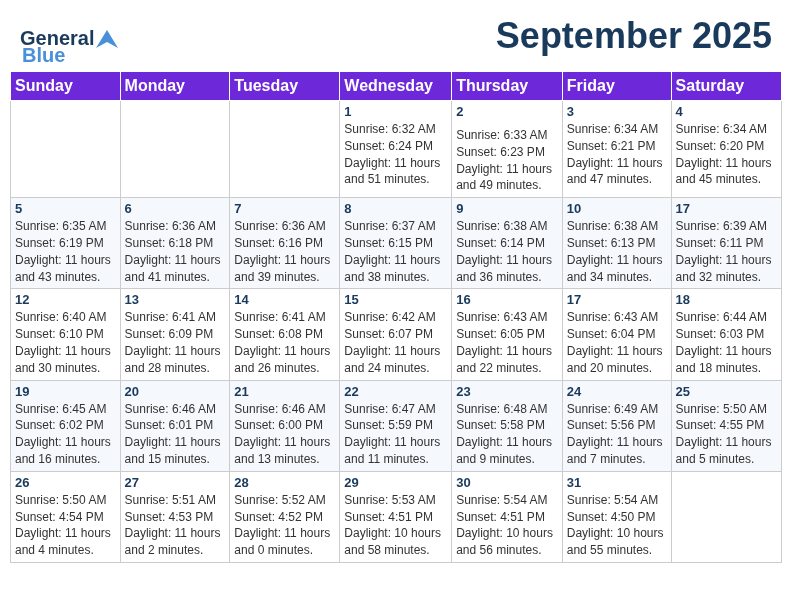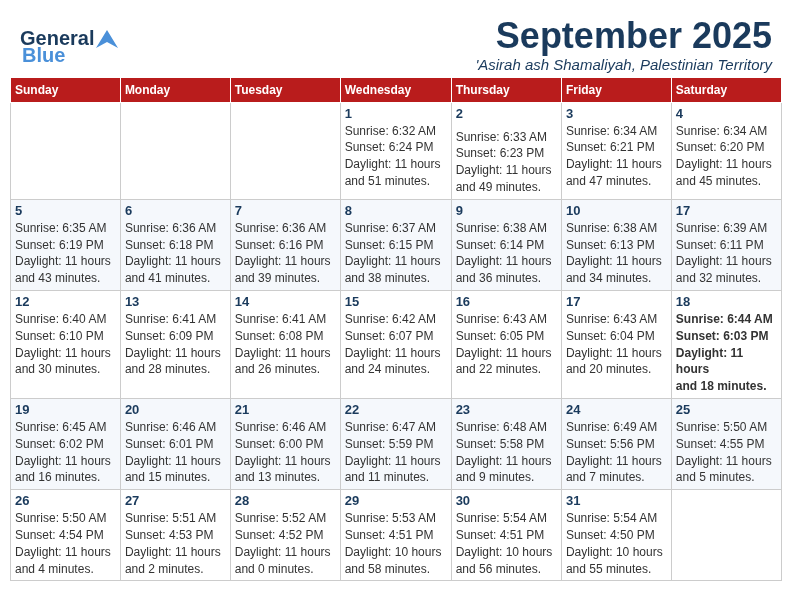--- a/index.html
+++ b/index.html
@@ -36,25 +36,25 @@
       font-size: 15px;
       color: #1a3a5c;
       font-style: italic;
     }
     .calendar {
       width: 100%;
       border-collapse: collapse;
       font-size: 10.5px;
     }
     .calendar th {
-      background: #b91c1c;
+      background: #6d28d9;
       color: #fff;
       padding: 5px 4px;
       text-align: left;
-      font-size: 12px;
+      font-size: 16px;
       border: 1px solid #fff;
     }
     .calendar td {
       border: 1px solid #ccc;
       vertical-align: top;
       padding: 3px 4px;
       width: 113px;
       min-height: 80px;
       height: 80px;
       color: #222;
@@ -86,21 +86,20 @@
     <div style="display:flex;align-items:center;">
       <span style="font-size:20px;font-weight:bold;color:#1a3a5c;">General</span>
       <svg width="22" height="18" viewBox="0 0 22 18" style="margin-left:2px;">
         <polygon points="0,18 11,0 22,18 11,12" fill="#4a90d9"></polygon>
       </svg>
     </div>
     <div style="font-size:20px;font-weight:bold;color:#4a90d9;margin-top:-6px;margin-left:2px;">Blue</div>
   </div>
   <div class="title-section">
     <div class="month-title">September 2025</div>
-    <div class="location-title">'Asirah ash Shamaliyah, Palestinian Territory</div>
   </div>
 </div>
 
 <table class="calendar">
   <thead>
     <tr>
     <th>Sunday</th>
         <th>Monday</th>
         <th>Tuesday</th>
         <th>Wednesday</th>
@@ -232,21 +231,21 @@
         </td>
         <td>
           <div class="day-num">17</div>
           <div class="day-info" style="white-space: pre-line;">Sunrise: 6:43 AM
 Sunset: 6:04 PM
 Daylight: 11 hours
 and 20 minutes.</div>
         </td>
         <td>
           <div class="day-num">18</div>
-          <div class="day-info" style="white-space: pre-line; font-weight: bold;">Sunrise: 6:44 AM
+          <div class="day-info" style="white-space: pre-line;">Sunrise: 6:44 AM
 Sunset: 6:03 PM
 Daylight: 11 hours
 and 18 minutes.</div>
         </td>
       </tr>
       <tr>
         <td>
           <div class="day-num">19</div>
           <div class="day-info" style="white-space: pre-line;">Sunrise: 6:45 AM
 Sunset: 6:02 PM

